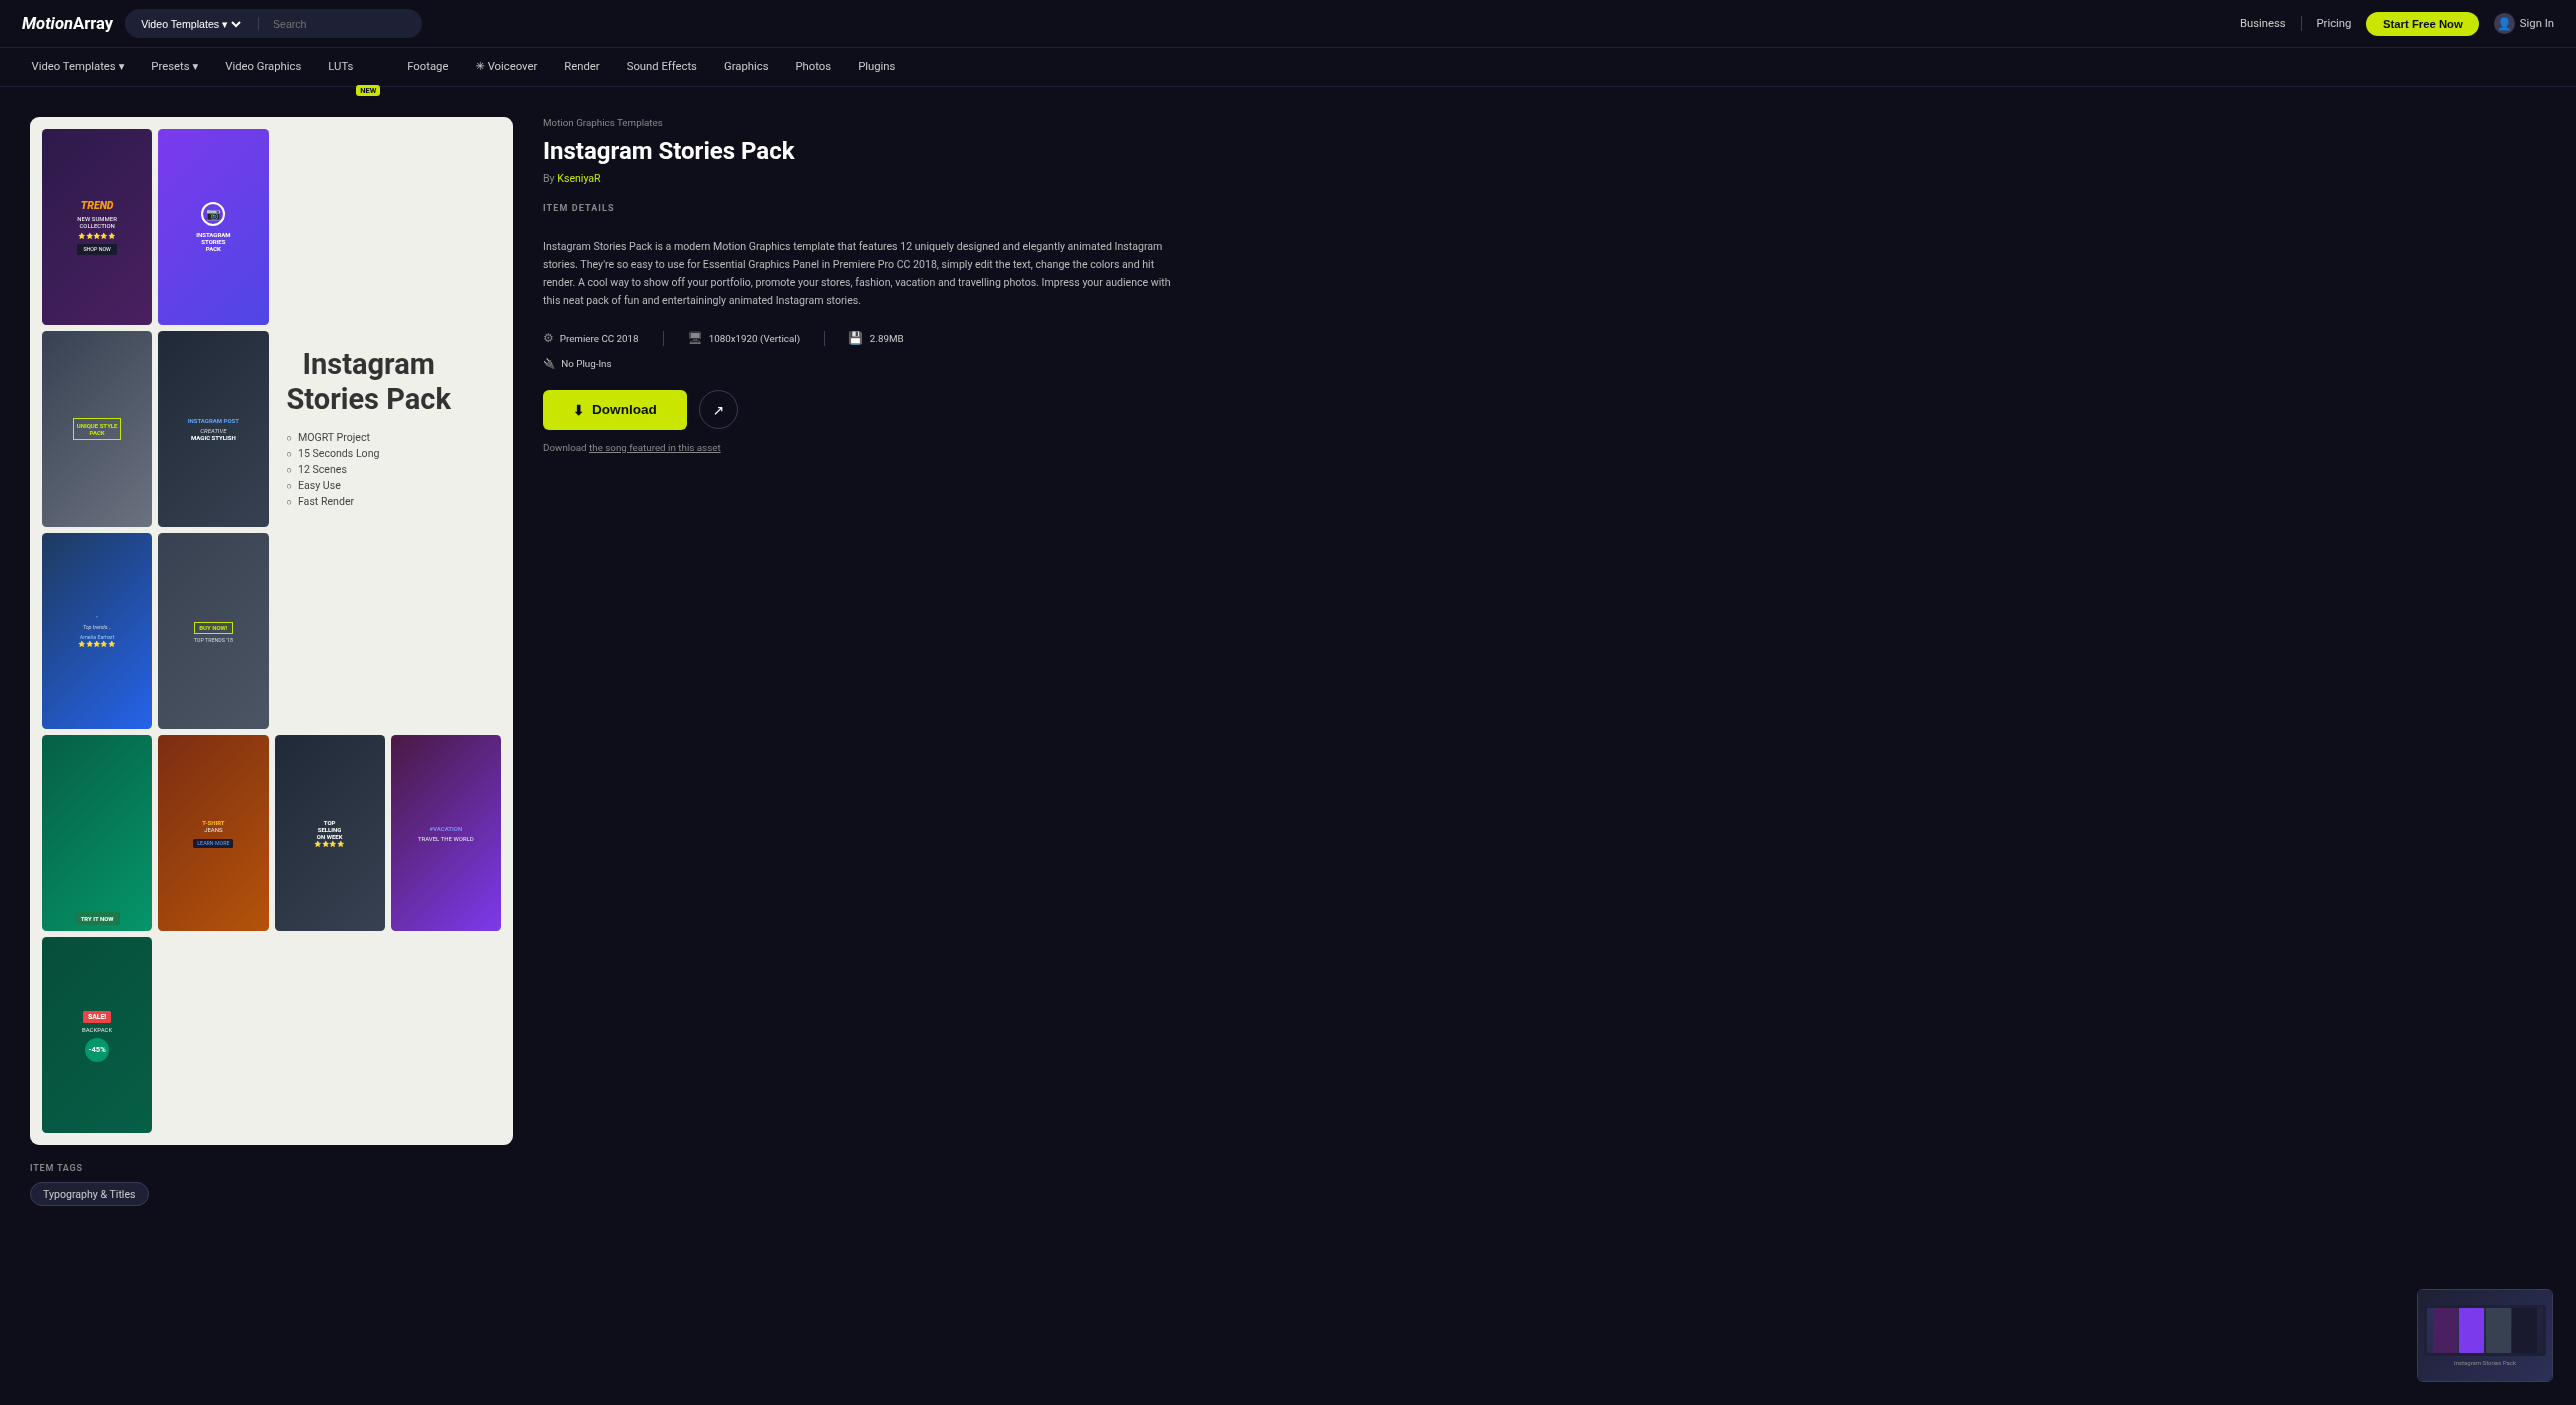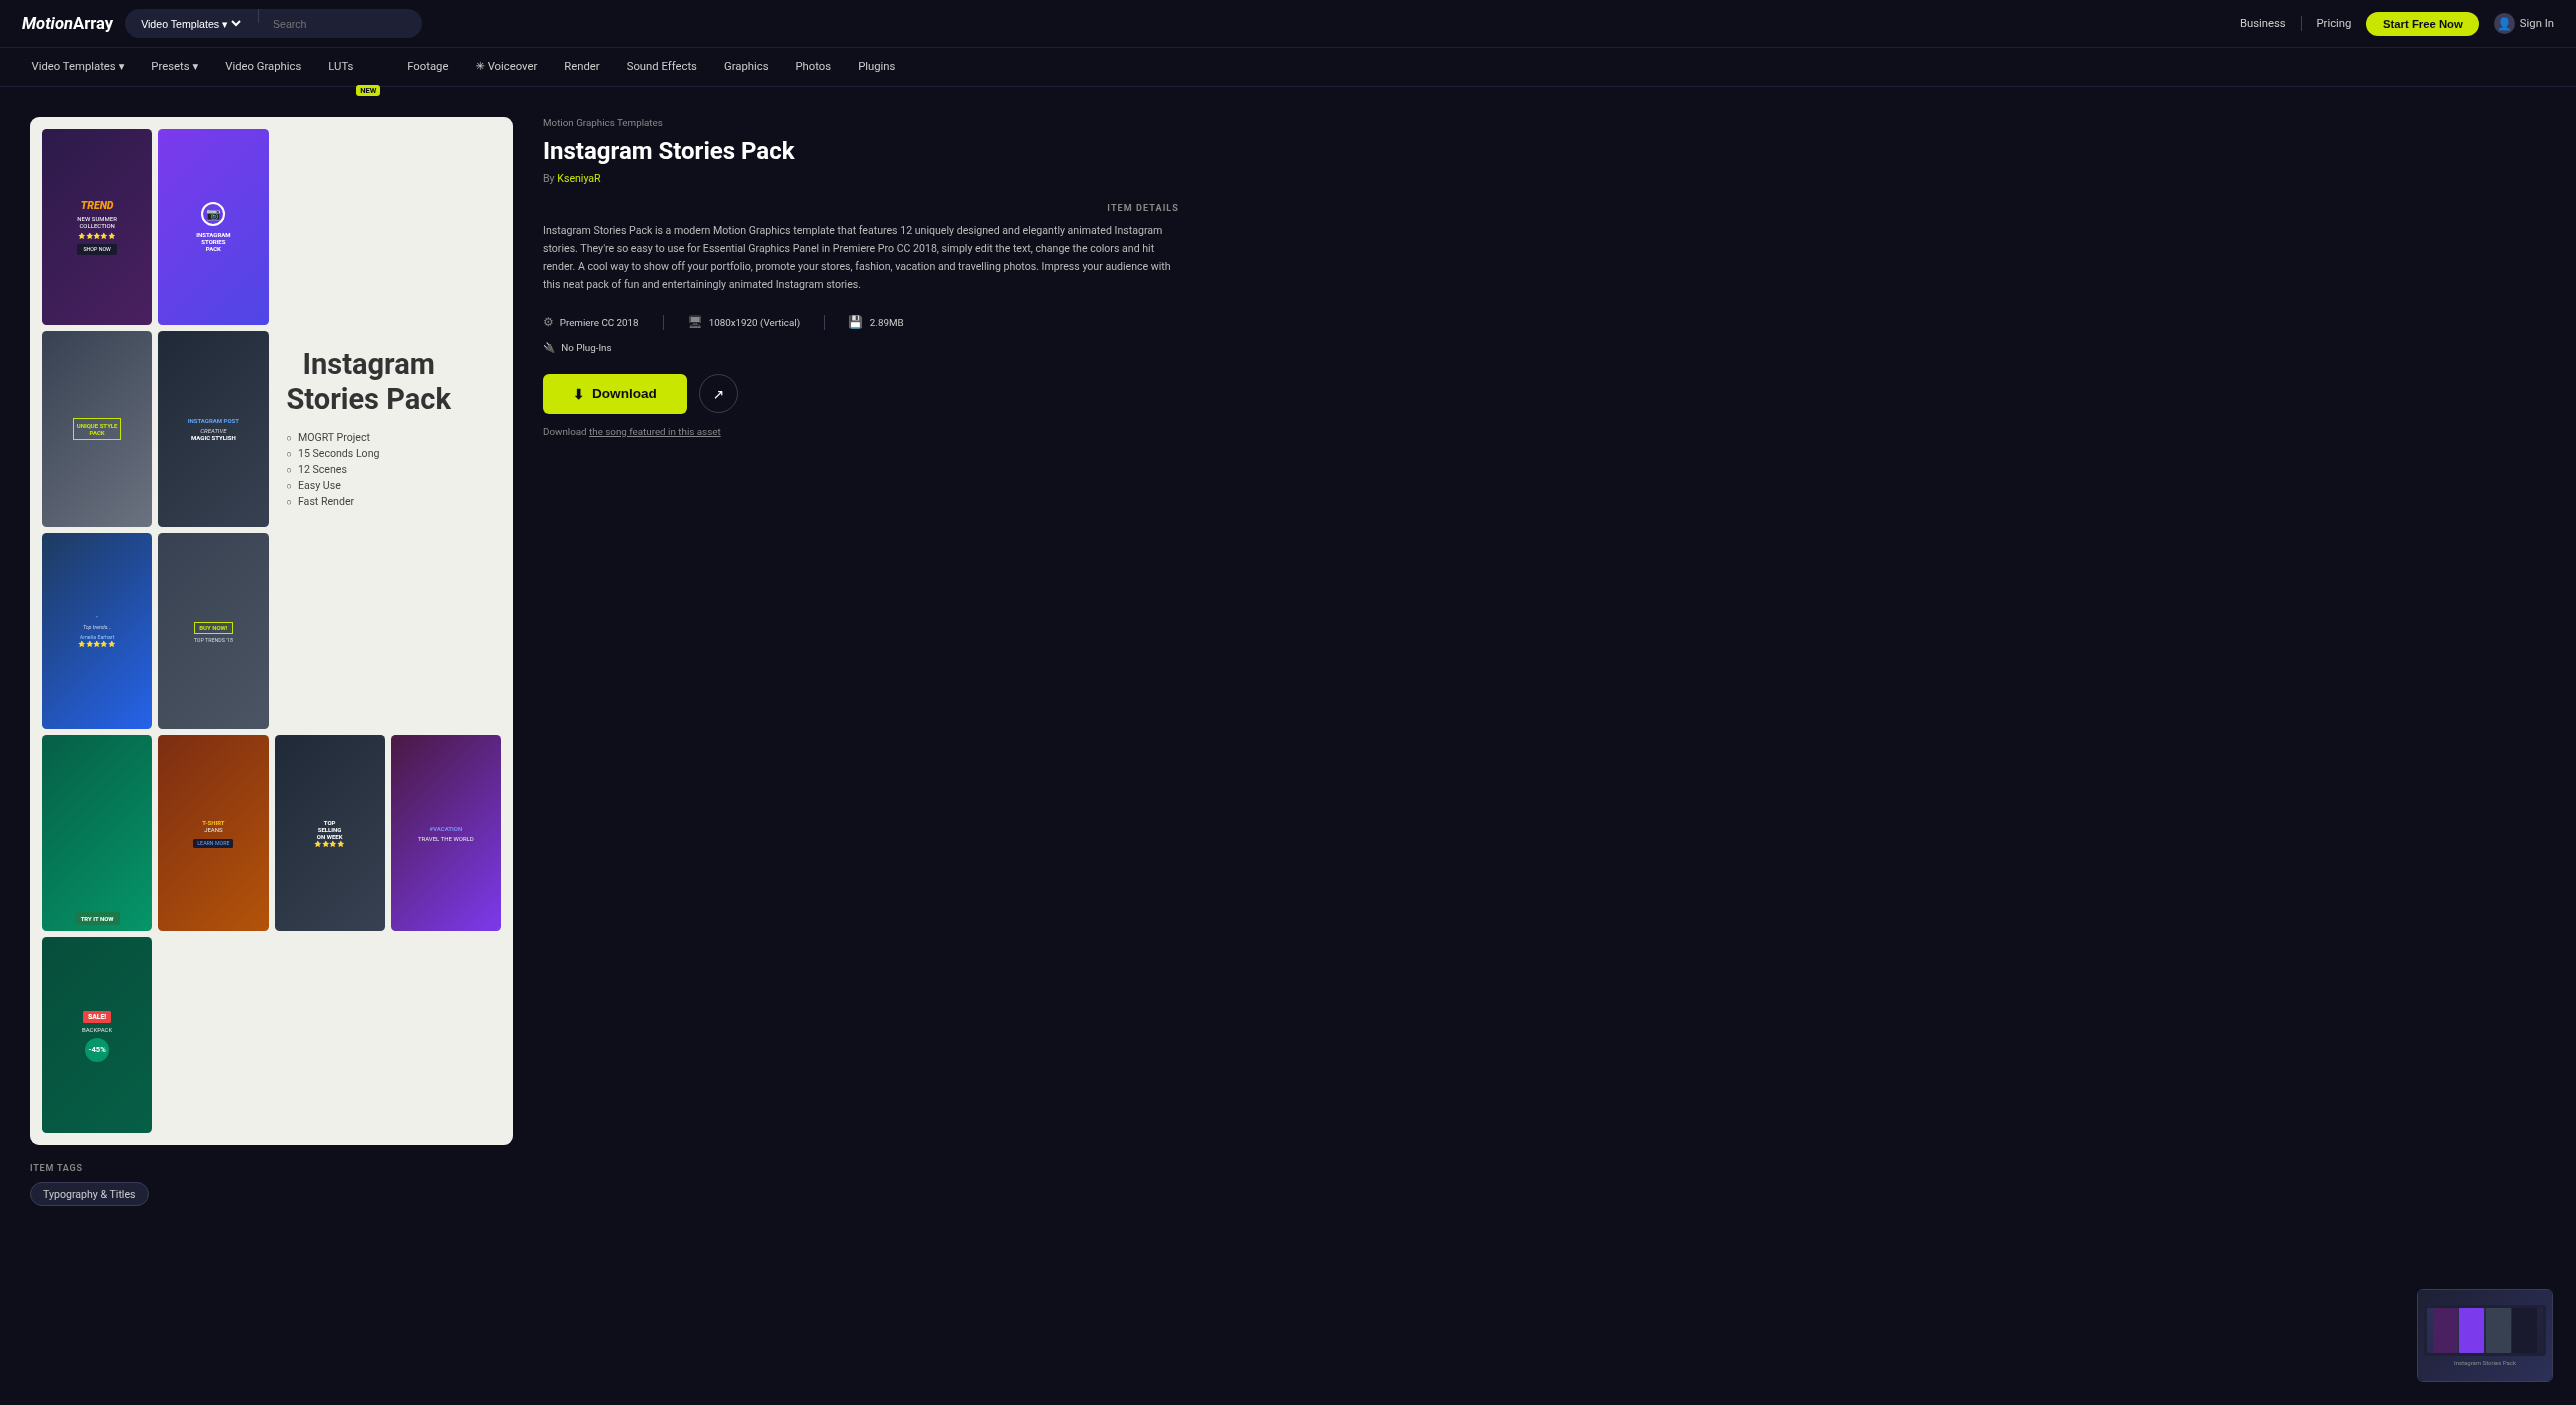--- a/index.html
+++ b/index.html
@@ -30,20 +30,21 @@
       font-weight: 700;
       color: #fff;
       white-space: nowrap;
     }
     .logo span {
       color: #fff;
     }
     .logo .motion { font-style: italic; }
     .search-bar {
       display: flex;
+      align-items: center;
       background: #1e2035;
       border-radius: 18px;
       padding: 0 12px;
       height: 29px;
       gap: 14px;
       min-width: 257px;
     }
     .search-bar select {
       background: transparent;
       border: none;
@@ -237,22 +238,21 @@
     .author-link {
       color: #c8e600;
       cursor: pointer;
     }
     .item-details-label {
       font-size: 9px;
       font-weight: 700;
       letter-spacing: 1.1px;
       color: #888;
       text-transform: uppercase;
-      margin-bottom: 9px;
-      text-align: right;
+      margin-bottom: 25px;
     }
     .description {
       font-size: 10.6px;
       color: #bbb;
       line-height: 1.7;
       margin-bottom: 21px;
     }
     .specs {
       display: flex;
       align-items: center;

